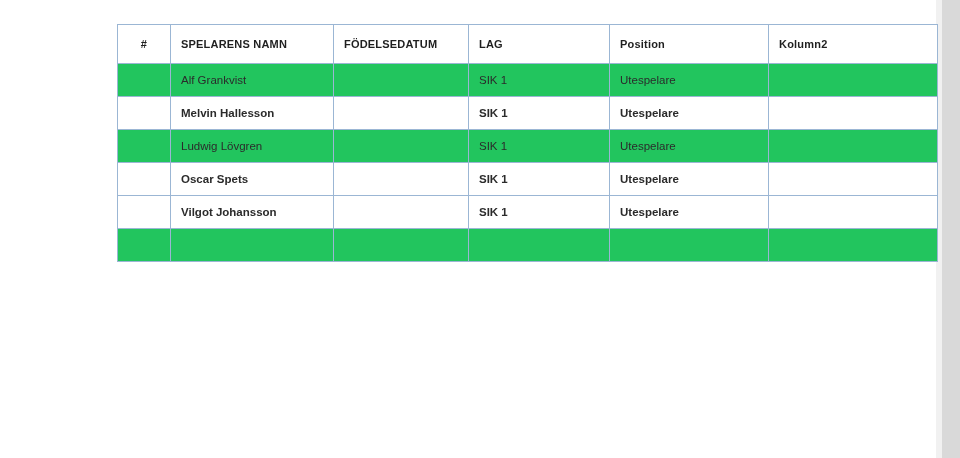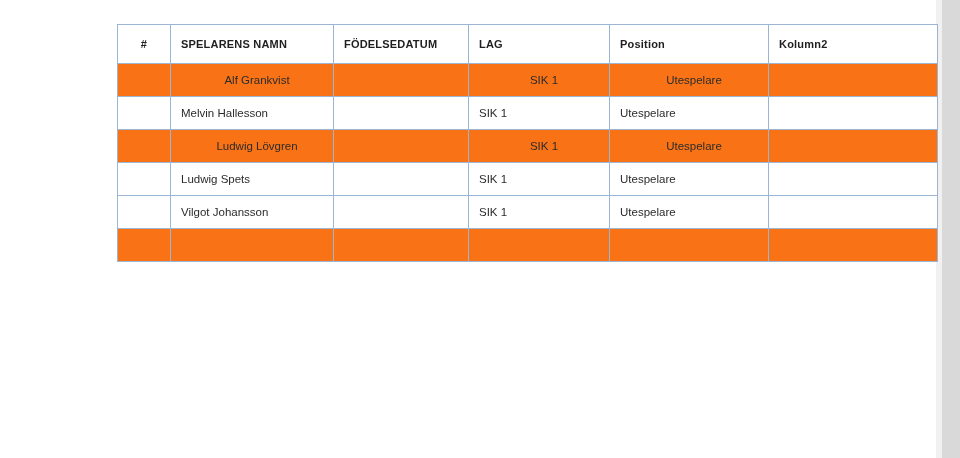--- a/index.html
+++ b/index.html
@@ -67,25 +67,25 @@
     font-size: 11px;
     letter-spacing: 0.2px;
     color: #1f1f1f;
     background: #ffffff;
   }
   table.roster thead th.col-num {
     text-align: center;
     padding-left: 0;
   }
   tr.shaded td {
-    background: #f97316;
-    text-align: center;
+    background: #22c55e;
   }
   tr.plain td {
     background: #ffffff;
+    font-weight: bold;
   }
   td.col-num {
     text-align: center;
     padding-left: 0;
   }
   .c0 { width: 52px; }
   .c1 { width: 152px; }
   .c2 { width: 124px; }
   .c3 { width: 130px; }
   .c4 { width: 148px; }
@@ -137,21 +137,21 @@
           <td class="c2"></td>
           <td class="c3">SIK 1</td>
           <td class="c4">Utespelare</td>
           <td class="c5"></td>
         </tr>
 
 
 
         <tr class="plain">
           <td class="c0 col-num"></td>
-          <td class="c1">Ludwig Spets</td>
+          <td class="c1">Oscar Spets</td>
           <td class="c2"></td>
           <td class="c3">SIK 1</td>
           <td class="c4">Utespelare</td>
           <td class="c5"></td>
         </tr>
 
 
 
 
         <tr class="plain">

